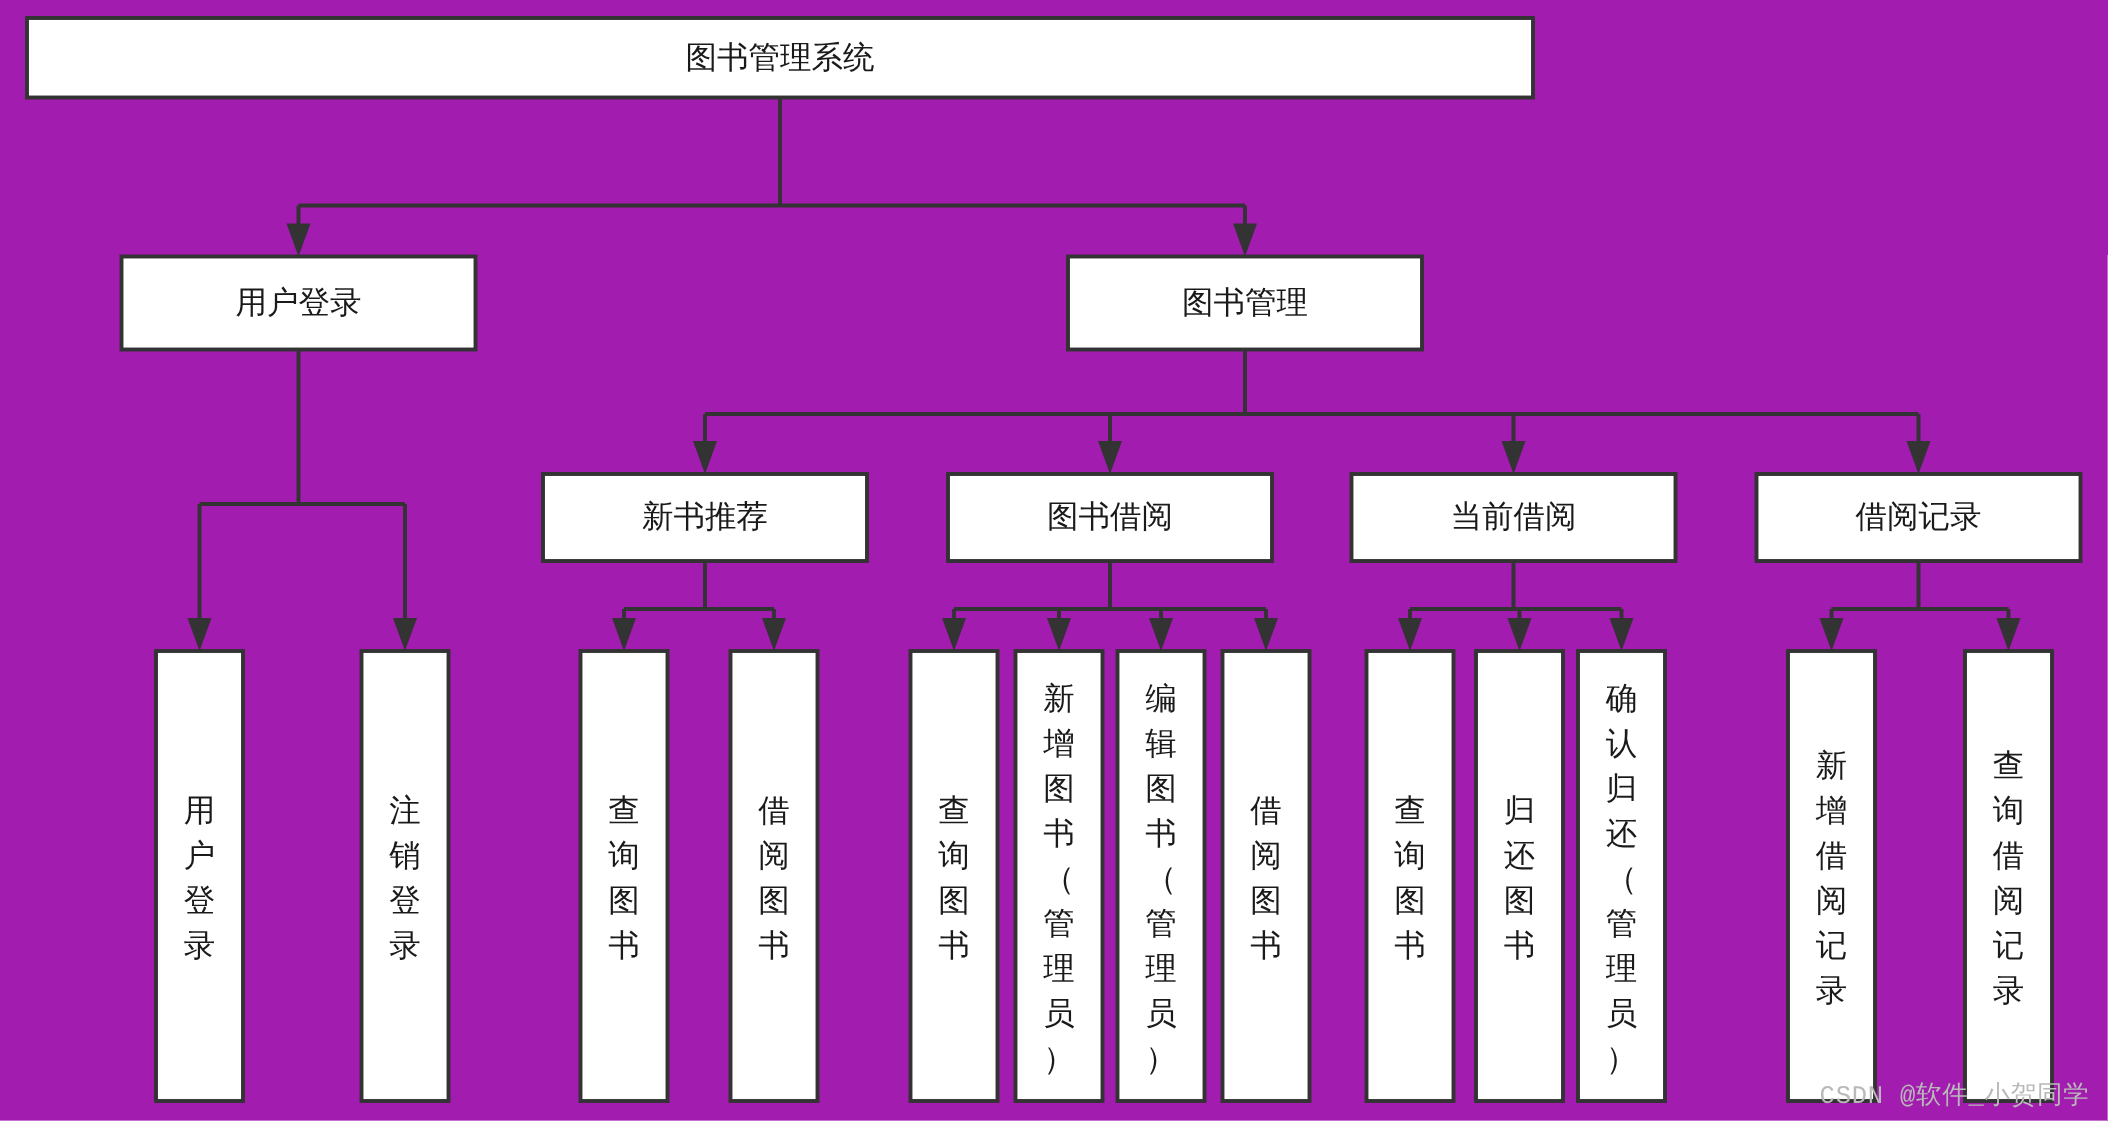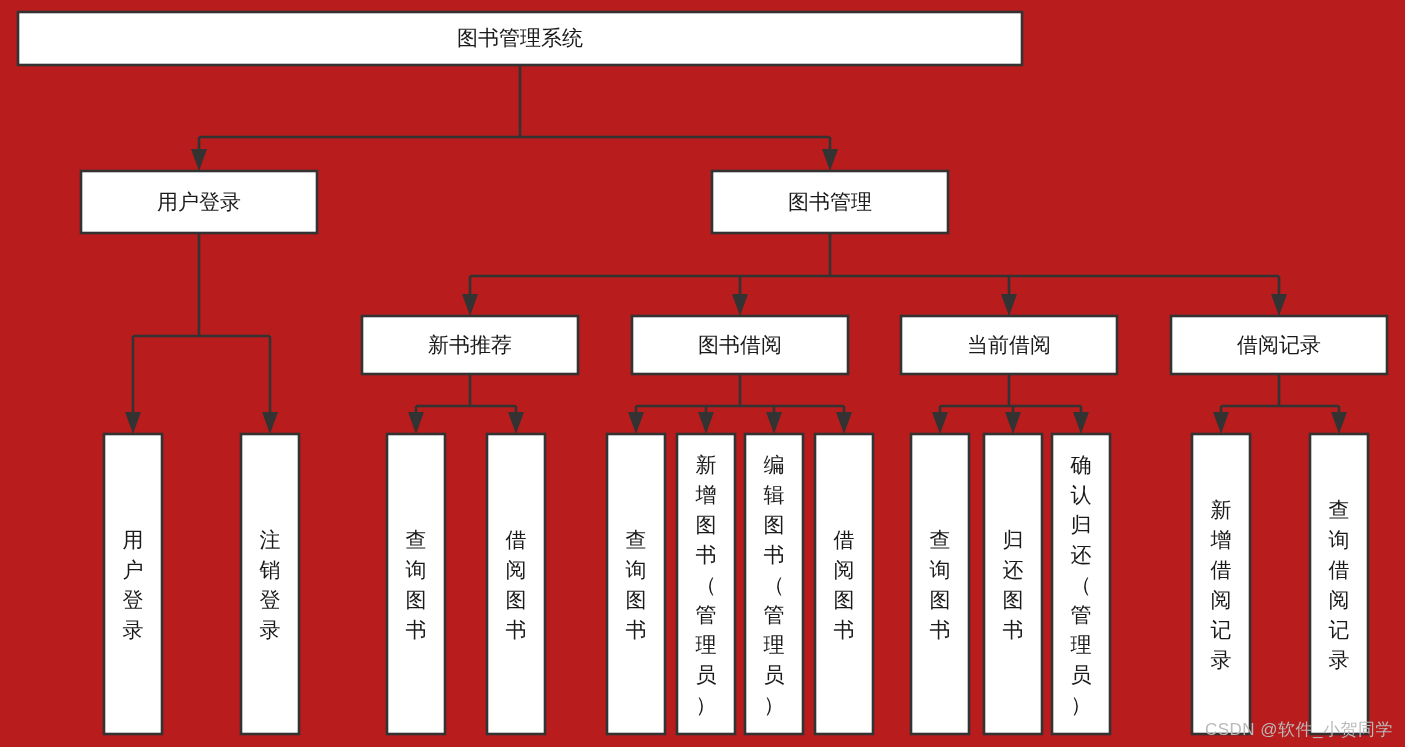--- a/index.html
+++ b/index.html
@@ -10,21 +10,21 @@
   body {
     width: 1405px;
     height: 747px;
     font-family: "Liberation Sans", "DejaVu Sans", sans-serif;
     overflow: hidden;
   }
   #diagram-root {
     position: relative;
     width: 1405px;
     height: 747px;
-    background: #b91c1c;
+    background: #a21caf;
   }
   svg.flow {
     position: absolute;
     left: 0;
     top: 0;
     width: 1405px;
     height: 747px;
   }
   .node-rect {
     fill: #ffffff;
@@ -51,21 +51,21 @@
   .node-label-vertical {
     font-family: "Liberation Sans", "DejaVu Sans", sans-serif;
     fill: #1a1a1a;
     font-size: 21px;
     text-anchor: middle;
   }
   .watermark {
     position: absolute;
     right: 12px;
     bottom: 6px;
-    font-family: Liberation Sans, sans-serif;
+    font-family: Liberation Mono, monospace;
     font-size: 17px;
     color: #b9b9b9;
     letter-spacing: 0.5px;
     white-space: nowrap;
     pointer-events: none;
   }
 </style>
 </head>
 <body>
 

